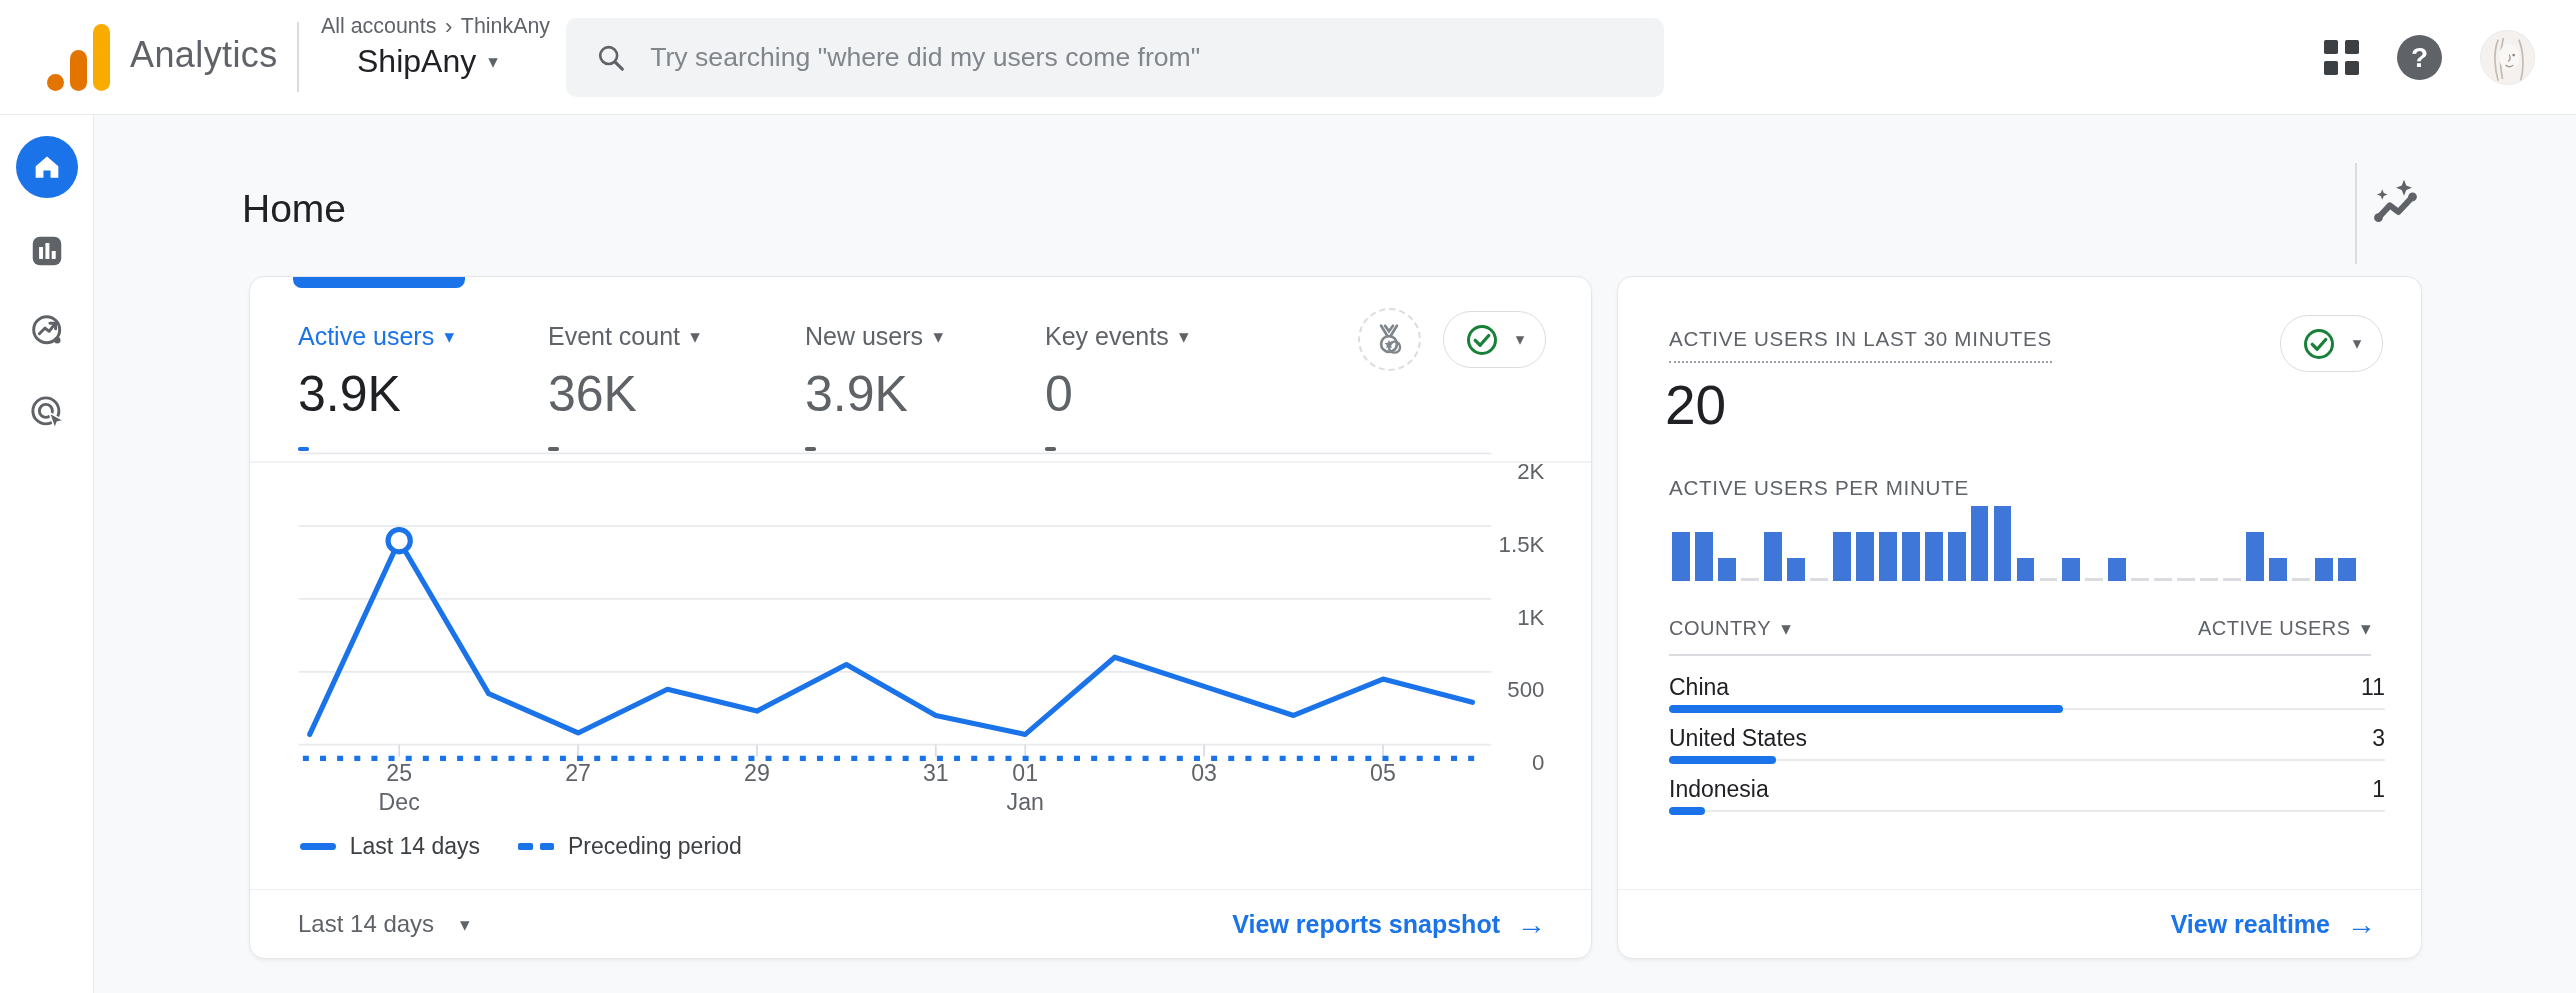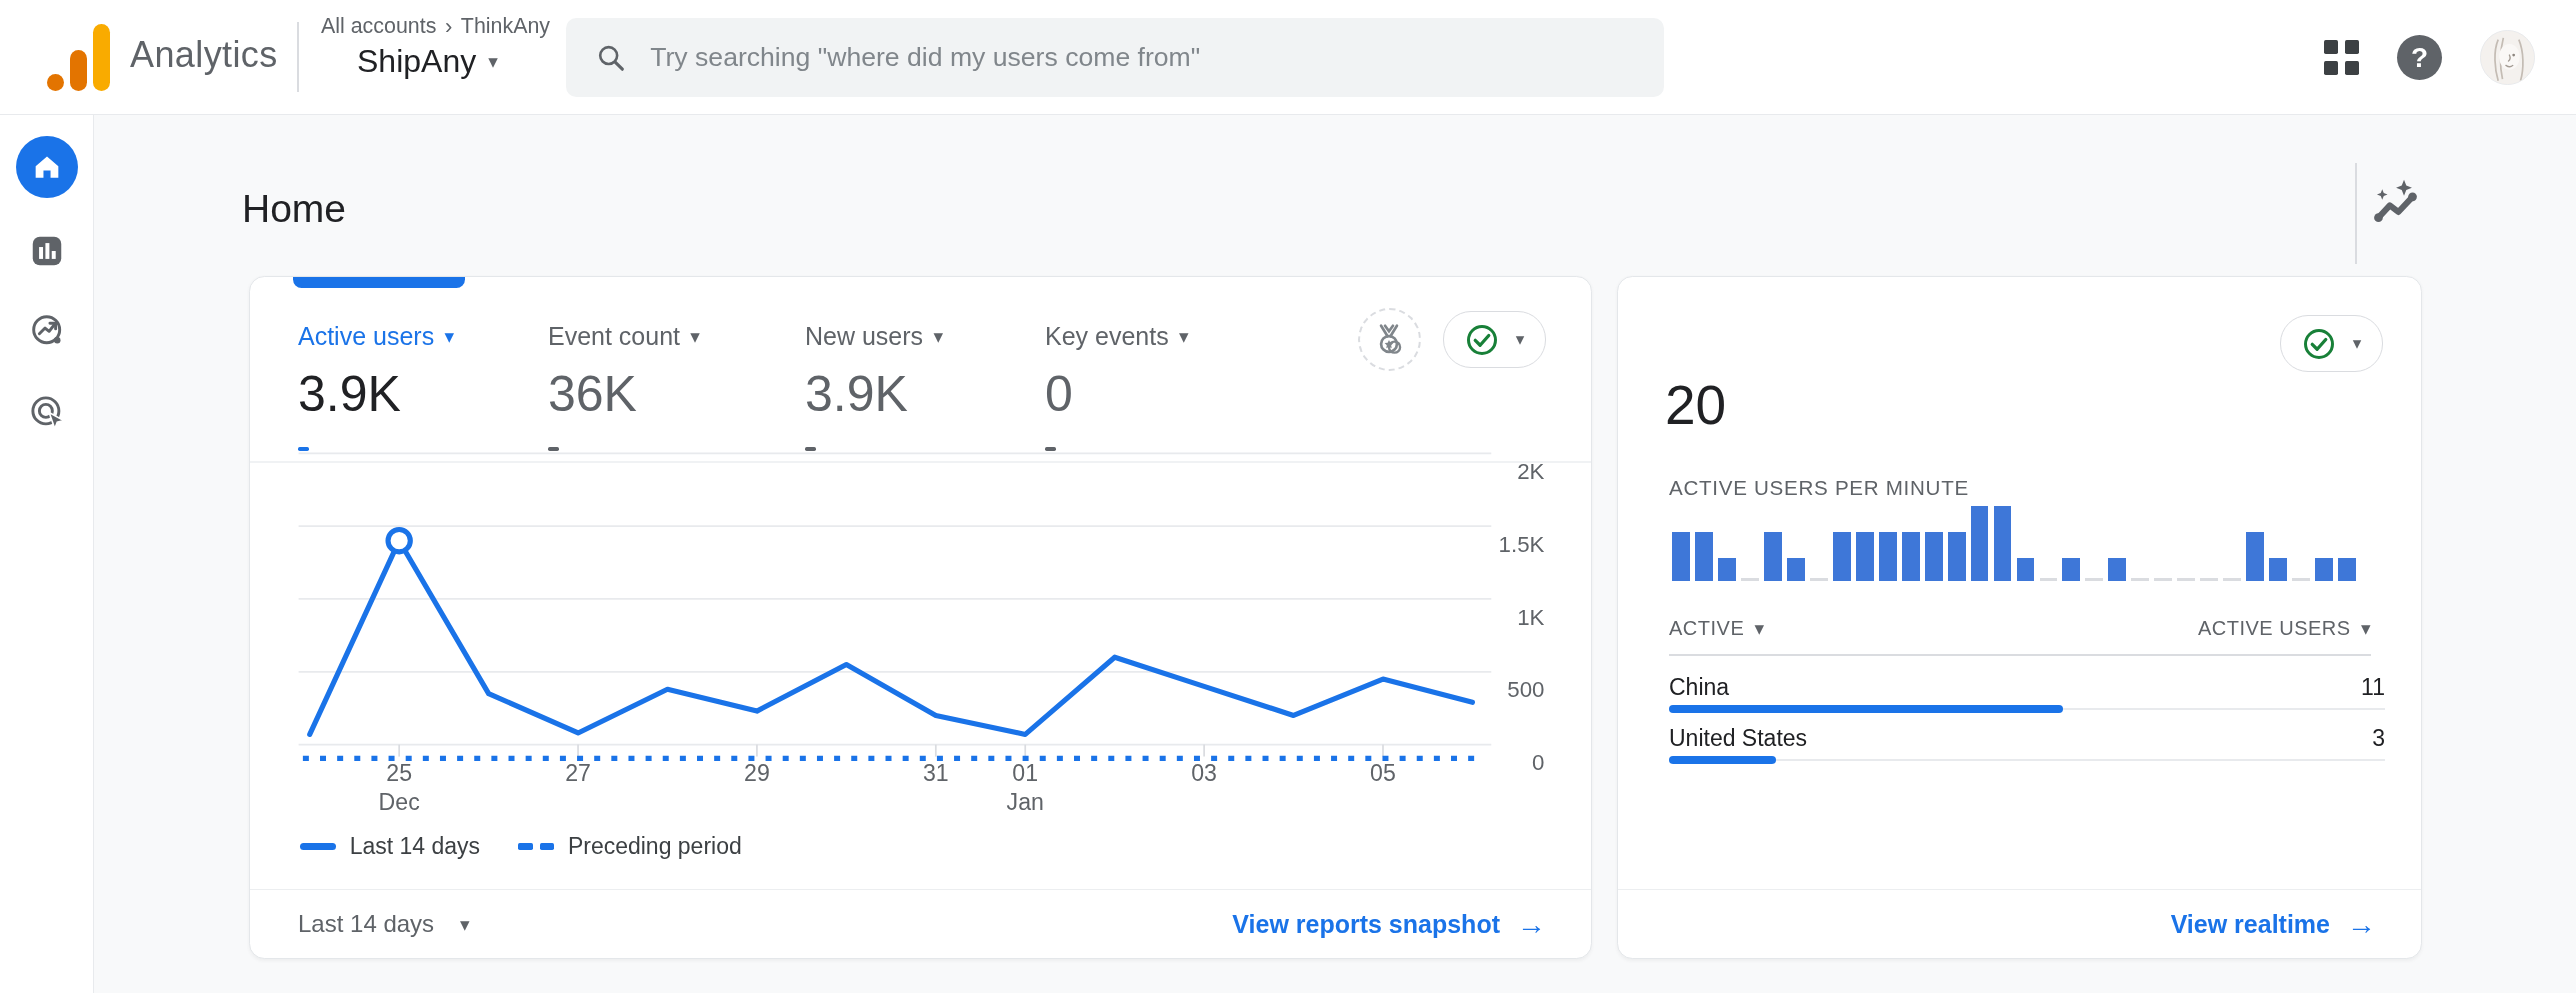--- a/index.html
+++ b/index.html
@@ -298,20 +298,23 @@
         <span class="caret">▾</span>
       </div>
       <div class="card-link">
         <span>View reports snapshot</span>
         <span class="arrow">→</span>
       </div>
     </div>
   </div>
 
   <div class="card card-right">
+    <div class="rt-title-row">
+      <div class="rt-title">ACTIVE USERS IN LAST 30 MINUTES</div>
+    </div>
     <div class="rt-pill">
       <div class="quality-pill">
         <svg width="36" height="36" viewBox="0 0 48 48">
           <circle cx="24" cy="24" r="18" fill="none" stroke="#188038" stroke-width="4"></circle>
           <path d="M15 24.5 L21.5 31 L33 18" fill="none" stroke="#188038" stroke-width="4.4" stroke-linecap="round" stroke-linejoin="round"></path>
         </svg>
         <span class="caret">▾</span>
       </div>
     </div>
     <div class="rt-value">20</div>
@@ -344,21 +347,21 @@
         <div class="rt-bar empty" style="height: 3.4px; background: rgb(218, 220, 224);"></div>
         <div class="rt-bar" style="height: 49px; background: rgb(62, 119, 216);"></div>
         <div class="rt-bar" style="height: 23px; background: rgb(62, 119, 216);"></div>
         <div class="rt-bar empty" style="height: 3.4px; background: rgb(218, 220, 224);"></div>
         <div class="rt-bar" style="height: 23px; background: rgb(62, 119, 216);"></div>
         <div class="rt-bar" style="height: 23px; background: rgb(62, 119, 216);"></div>
       </div>
 
     <div class="rt-table-head">
       <div class="th">
-        <span>ACTIVE</span>
+        <span>COUNTRY</span>
         <span class="caret">▾</span>
       </div>
       <div class="th">
         <span>ACTIVE USERS</span>
         <span class="caret">▾</span>
       </div>
     </div>
     <div class="rt-head-divider"></div>
     <div class="rt-rows" id="rt-rows">
         <div class="rt-row">
@@ -374,20 +377,30 @@
         <div class="rt-row">
           <div class="rt-row-line">
             <span>United States</span>
             <span>3</span>
           </div>
           <div class="rt-track">
             <div class="rt-track-bg"></div>
             <div class="rt-track-fill" style="width: 15%;"></div>
           </div>
         </div>
+        <div class="rt-row">
+          <div class="rt-row-line">
+            <span>Indonesia</span>
+            <span>1</span>
+          </div>
+          <div class="rt-track">
+            <div class="rt-track-bg"></div>
+            <div class="rt-track-fill" style="width: 5%;"></div>
+          </div>
+        </div>
       </div>
 
     <div class="card-footer">
       <span></span>
       <div class="card-link">
         <span>View realtime</span>
         <span class="arrow">→</span>
       </div>
     </div>
   </div>

